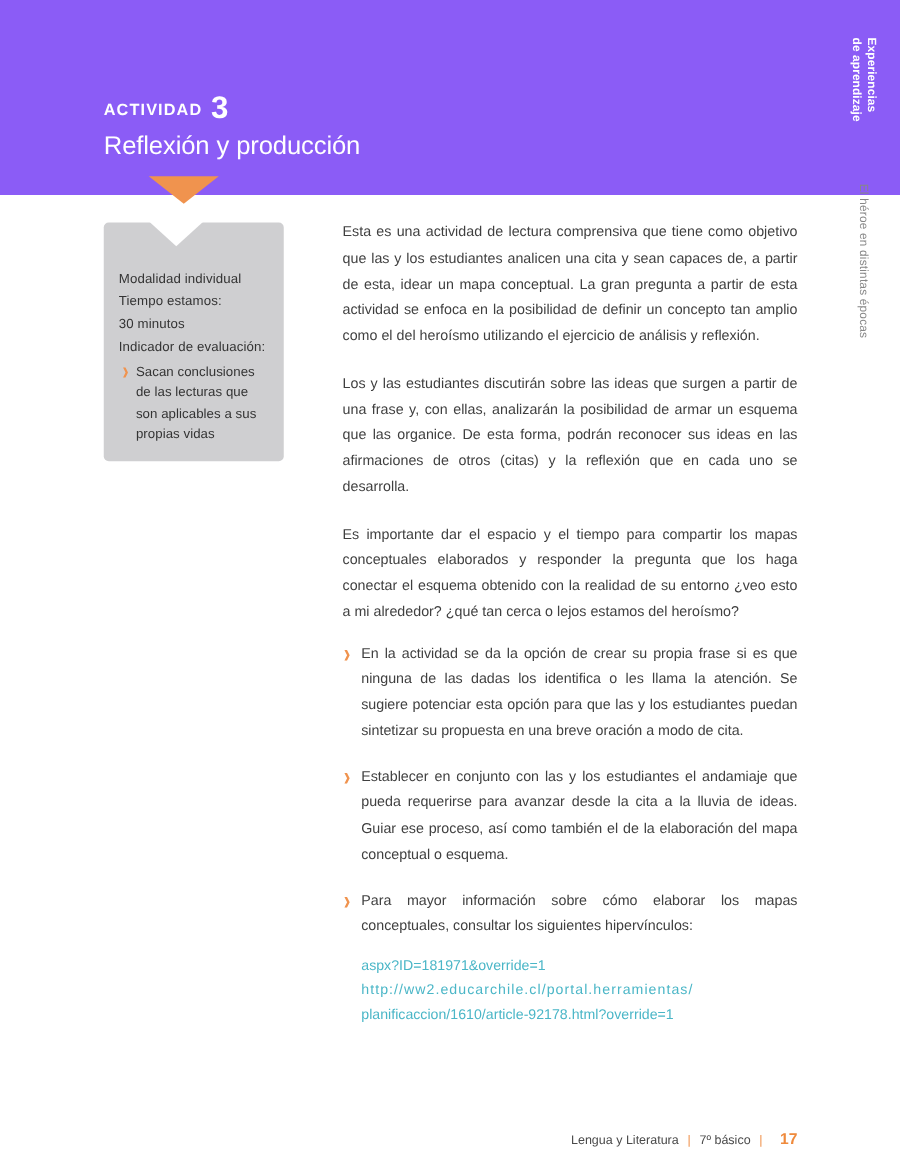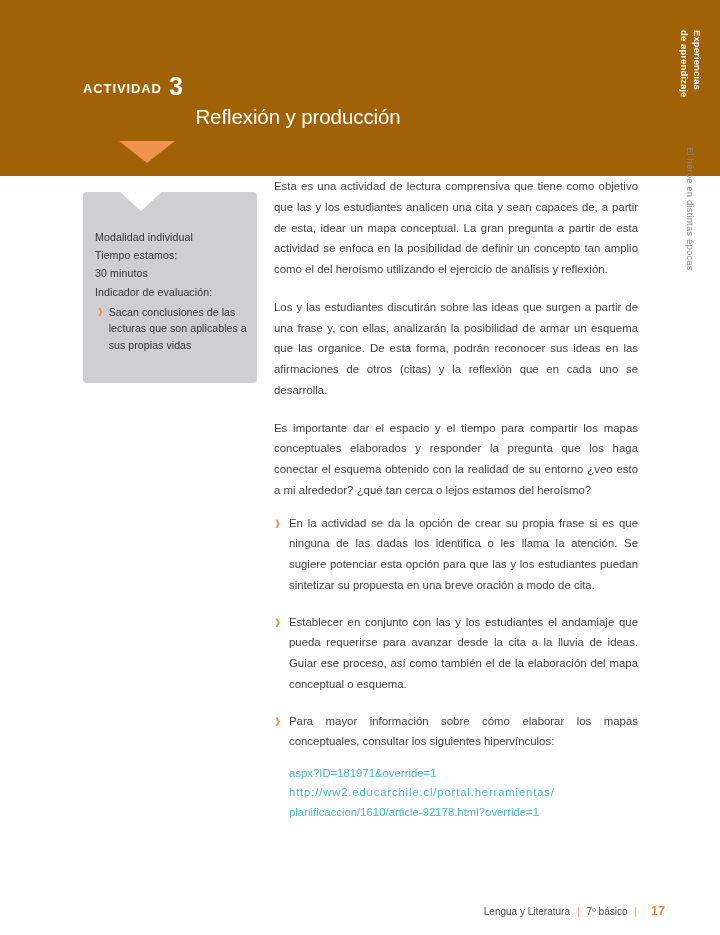--- a/index.html
+++ b/index.html
@@ -24,23 +24,22 @@
     inset: 0;
     background: #ffffff;
   }
 
   
   .header-band {
     position: absolute;
     left: 0;
     top: 0;
     width: 720px;
-    height: 176px;
-    background: #a16207;
-    text-align: center;
+    height: 156px;
+    background: #8b5cf6;
   }
   .header-inner {
     position: absolute;
     left: 83px;
     top: 72px;
     width: 430px;
   }
   .activity-eyebrow {
     color: #ffffff;
     font-size: 14.5px;
@@ -128,22 +127,22 @@
     line-height: 1.3;
     padding-top: 6px;
     letter-spacing: 0.15px;
     white-space: nowrap;
   }
 
   
   .info-box {
     position: absolute;
     left: 83px;
-    top: 192px;
-    width: 174px;
+    top: 178px;
+    width: 144px;
     height: 191px;
     background: #cfcfd1;
     border-radius: 4px;
   }
   
   .info-notch {
     position: absolute;
     left: 36px;
     top: -1px;
     width: 0;
@@ -237,21 +236,21 @@
     letter-spacing: 0.02px;
   }
   .link-line.spread { letter-spacing: 0.85px; }
 
   
   .footer {
     position: absolute;
     left: 0;
     right: 0;
     top: 888px;
-    padding-right: 55px;
+    padding-right: 82px;
     display: flex;
     justify-content: flex-end;
     align-items: baseline;
     gap: 7px;
     font-size: 10px;
     color: #4a4a4a;
   }
   .footer .sep { color: #f0934e; }
   .footer .pagenum {
     color: #ef8a3c;

